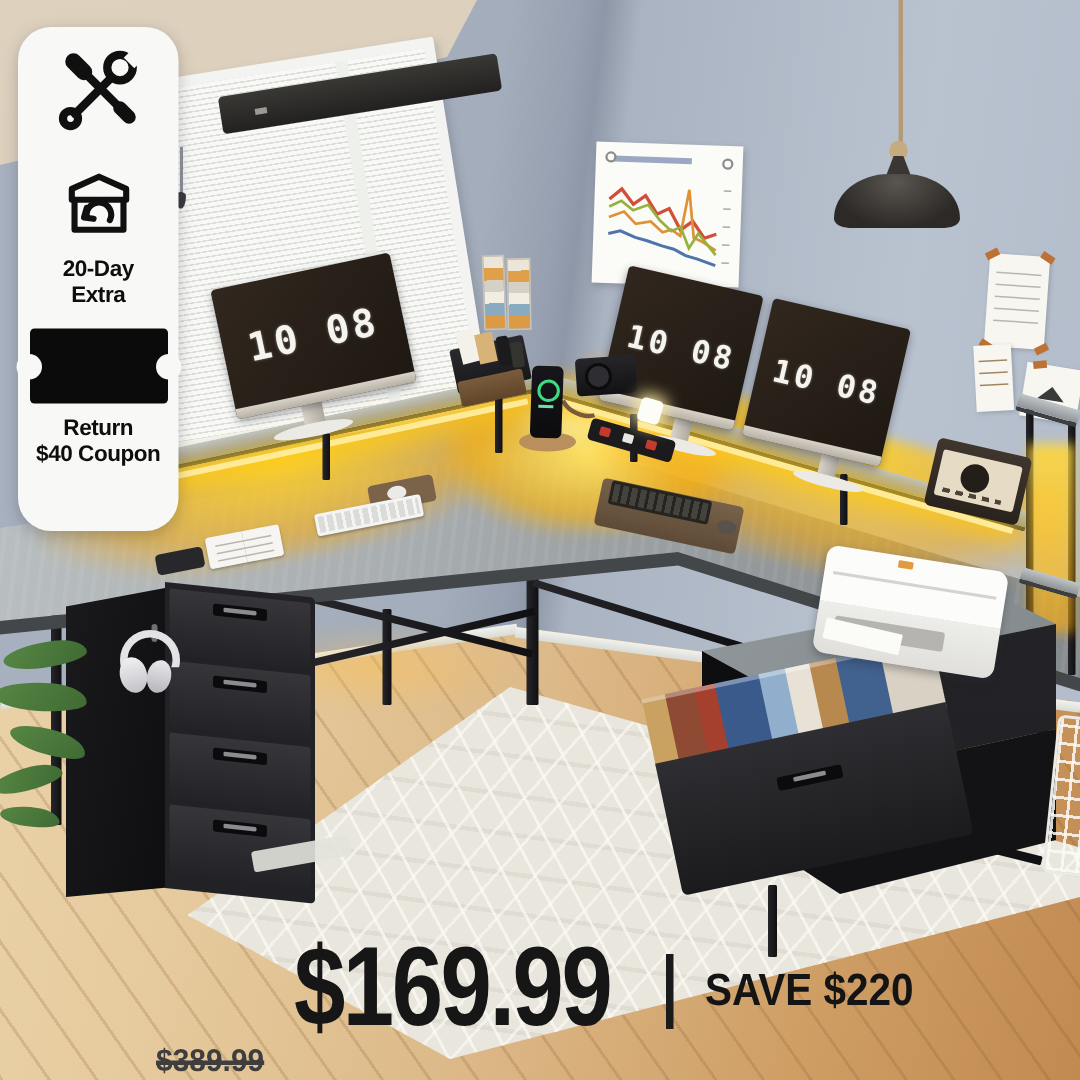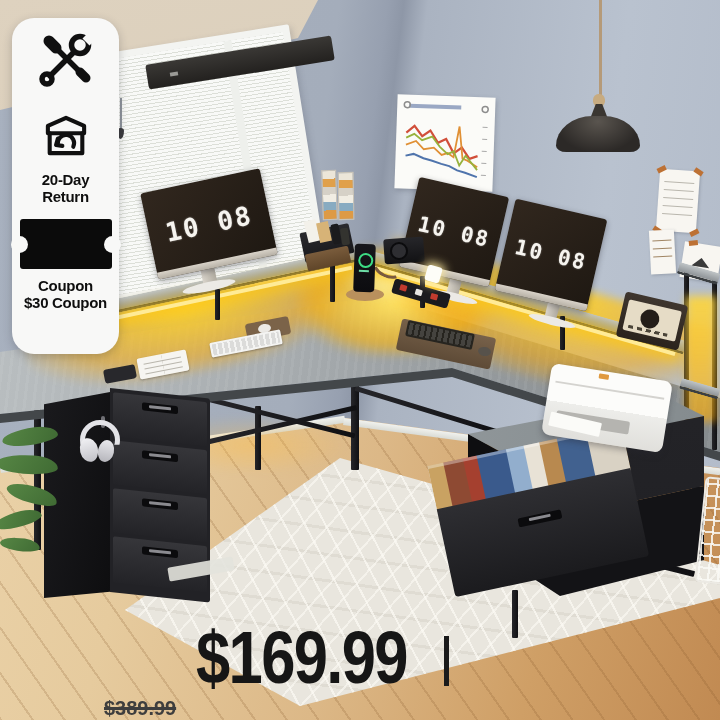--- a/index.html
+++ b/index.html
@@ -324,33 +324,36 @@
     <svg width="58" height="58" viewBox="0 0 64 64" style="margin-top:12px;">
       <g fill="none" stroke="#101010" stroke-width="4.5" stroke-linecap="round" stroke-linejoin="round">
         <path d="M12 22 L32 13 L52 22 L52 30 L12 30 Z"></path>
         <path d="M14 30 L14 52 L50 52 L50 30"></path>
         <path d="M40 45 a9 9 0 1 0 -17 -3"></path>
         <path d="M23 36 L21 43 L28 44"></path>
       </g>
     </svg>
     <div class="blabel" style="margin-top:7px;">
       <div>20-Day</div>
-      <div>Return</div>
+      <div>Extra</div>
     </div>
     <div class="coupon" style="margin-top:14px;">
       <div class="notch" style="left:-9px;"></div>
       <div class="notch" style="right:-9px;"></div>
     </div>
     <div class="blabel" style="margin-top:8px;">
-      <div>Coupon</div>
-      <div>$30 Coupon</div>
+      <div>Return</div>
+      <div>$40 Coupon</div>
     </div>
   </div>
 
   <div class="abs p-orig" style="left:104px;top:664px;">
     <span class="sqz">$389.99</span>
   </div>
   <div class="abs p-cur" style="left:196px;top:620px;line-height:1;">
     <span class="sqz">$169.99</span>
   </div>
   <div class="abs" style="left:444px;top:636px;width:5px;height:50px;background:#1b1b1b;"></div>
+  <div class="abs p-save" style="left:470px;top:644px;">
+    <span class="sqz">SAVE $220</span>
+  </div>
 
 </div>
 
 </body></html>

